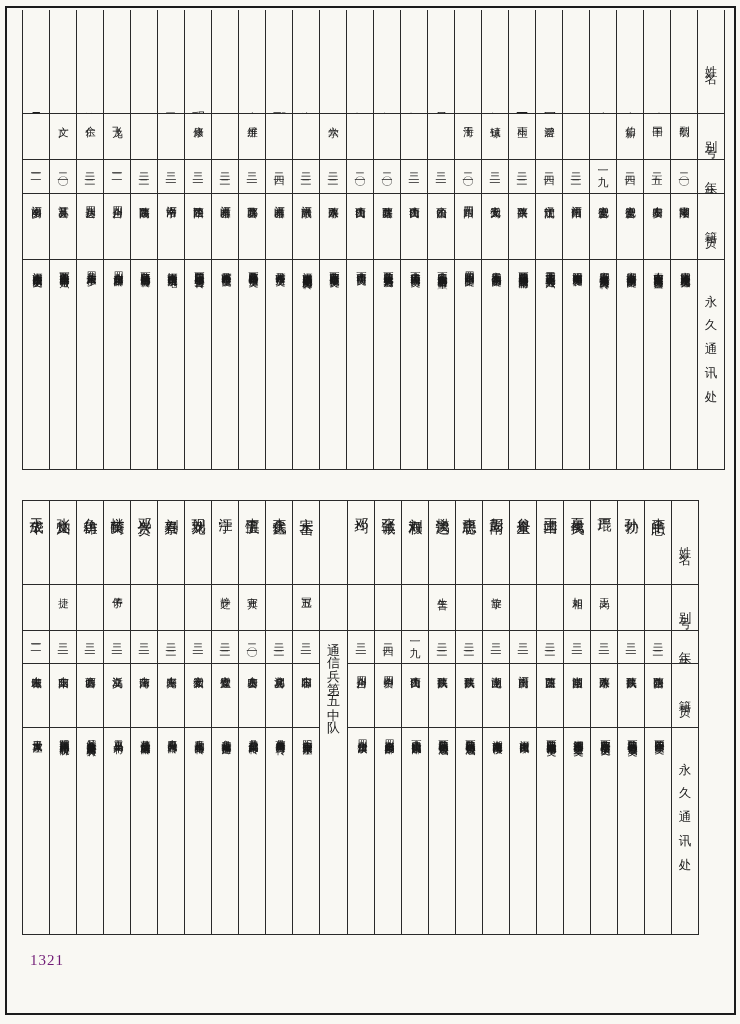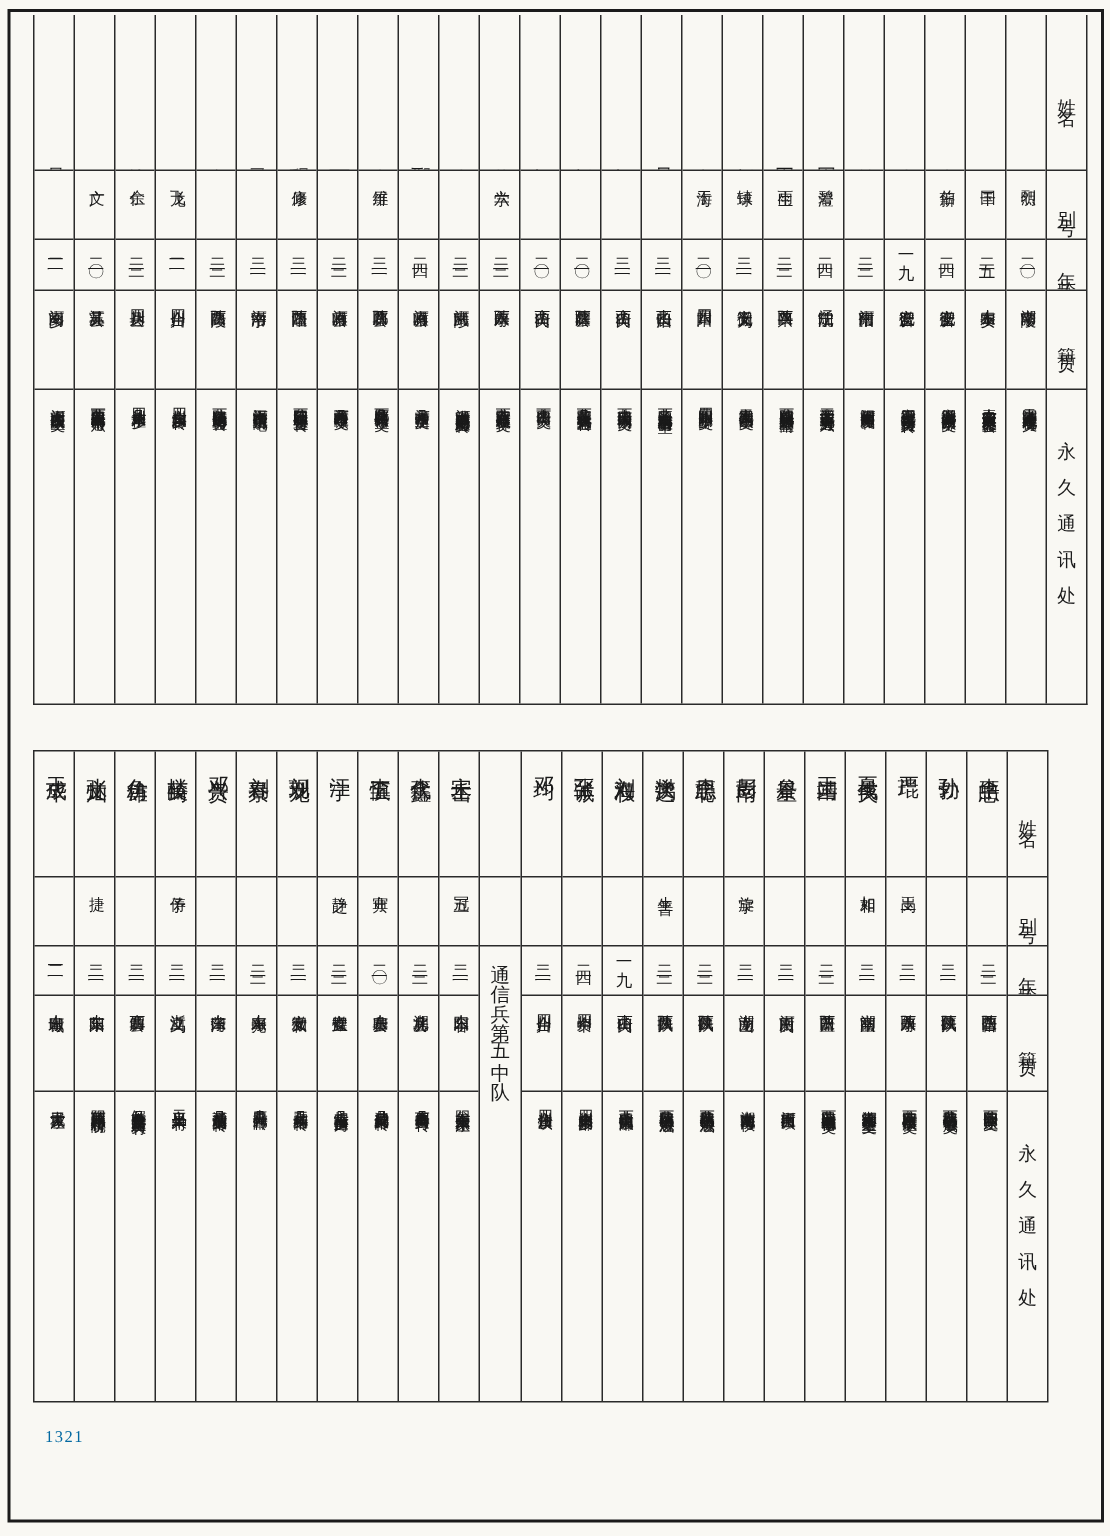--- a/index.html
+++ b/index.html
@@ -65,21 +65,21 @@
     justify-content: flex-start; padding-top: 24px; letter-spacing: 24px;
   }
 
   .divider-cell {
     flex: 1 1 auto; font-size: 13px; letter-spacing: 13px;
     padding-top: 2px; line-height: 27px;
   }
 
   .page-number {
     position: absolute; left: 30px; top: 952px;
-    font-size: 11px; letter-spacing: 1px; color: #0369a1; text-align: center;
+    font-size: 15px; letter-spacing: 1px; color: #701a75; text-align: center;
   }
 </style>
 </head>
 <body>
 
 <div class="page">
   <div class="scan-frame"></div>
   <div class="content">
     <section class="roster-table" id="table-0">
         <div class="col header-col">

